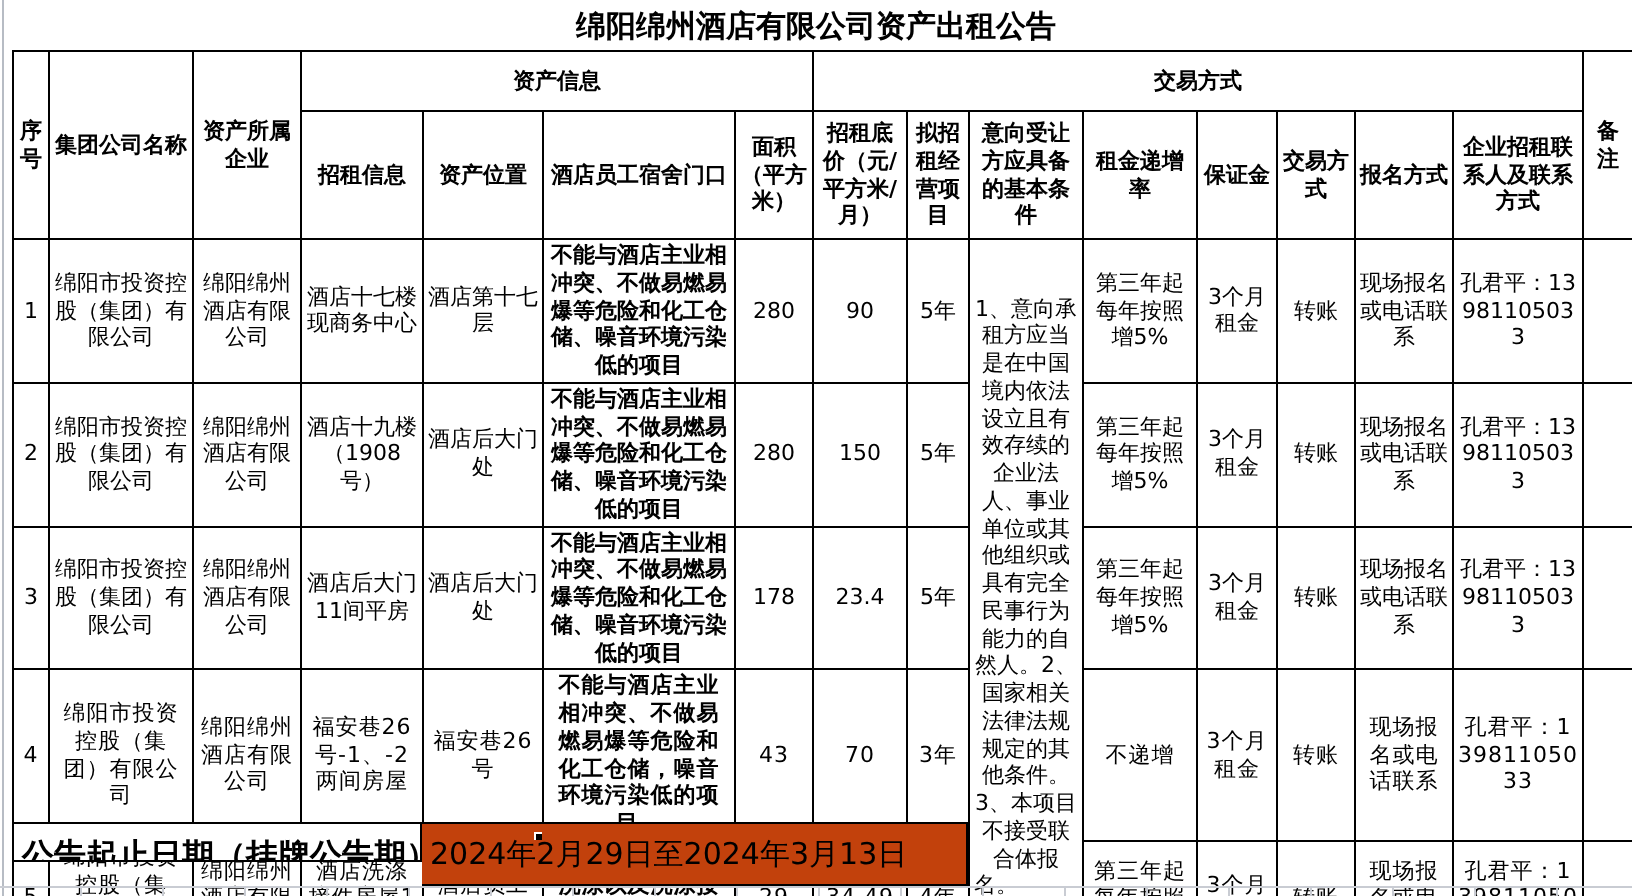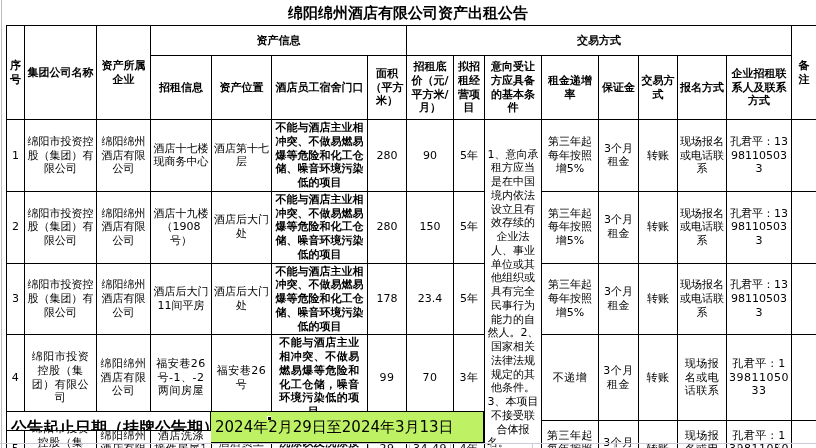--- a/index.html
+++ b/index.html
@@ -24,21 +24,21 @@
   td.sel::after{content:"";position:absolute;right:-3px;bottom:-3px;width:5px;height:5px;
           background:#000;border:1px solid #fff;z-index:3;}
   td.bL2{border-left:2px solid #000;}
   td.b2{border-left:2px solid #000;border-right:2px solid #000;border-bottom:2px solid #000;}
   .footer{position:absolute;left:6px;top:411px;height:32px;display:flex;z-index:2;}
   .footer-label{width:205px;height:20px;border:1px solid #000;box-sizing:border-box;
           font-size:16px;font-weight:600;line-height:31px;padding-left:4px;background:#fff;
           white-space:nowrap;overflow:hidden;}
   .footer-value{width:273px;height:32px;border:1px solid #000;border-left:none;
           box-sizing:border-box;font-size:15px;line-height:30px;padding-left:4px;
-          background:#bef264;white-space:nowrap;overflow:hidden;}
+          background:#c2410c;white-space:nowrap;overflow:hidden;}
   .grid-bottom{position:absolute;left:0;top:443px;width:816px;height:5px;
           border-top:1px solid #c9ccd3;
           background:repeating-linear-gradient(to right,transparent 0 40px,#c9ccd3 40px 41px);}
 </style>
 </head>
 <body>
 
 <div id="screen">
   <div class="edge-line"></div>
   <div class="title">绵阳绵州酒店有限公司资产出租公告</div>
@@ -142,21 +142,21 @@
       <td></td>
     </tr>
 
     <tr class="alt" style="height:60px">
       <td>4</td>
       <td class="bL2">绵阳市投资控股（集团）有限公司</td>
       <td>绵阳绵州酒店有限公司</td>
       <td>福安巷26号-1、-2两间房屋</td>
       <td class="sel">福安巷26号</td>
       <td class="biz">不能与酒店主业相冲突、不做易燃易爆等危险和化工仓储，噪音环境污染低的项目。</td>
-      <td>99</td>
+      <td>43</td>
       <td>70</td>
       <td>3年</td>
       <td>不递增</td>
       <td>3个月租金</td>
       <td>转账</td>
       <td class="reg">现场报名或电话联系</td>
       <td class="contact">孔君平：13981105033</td>
       <td></td>
     </tr>
 

